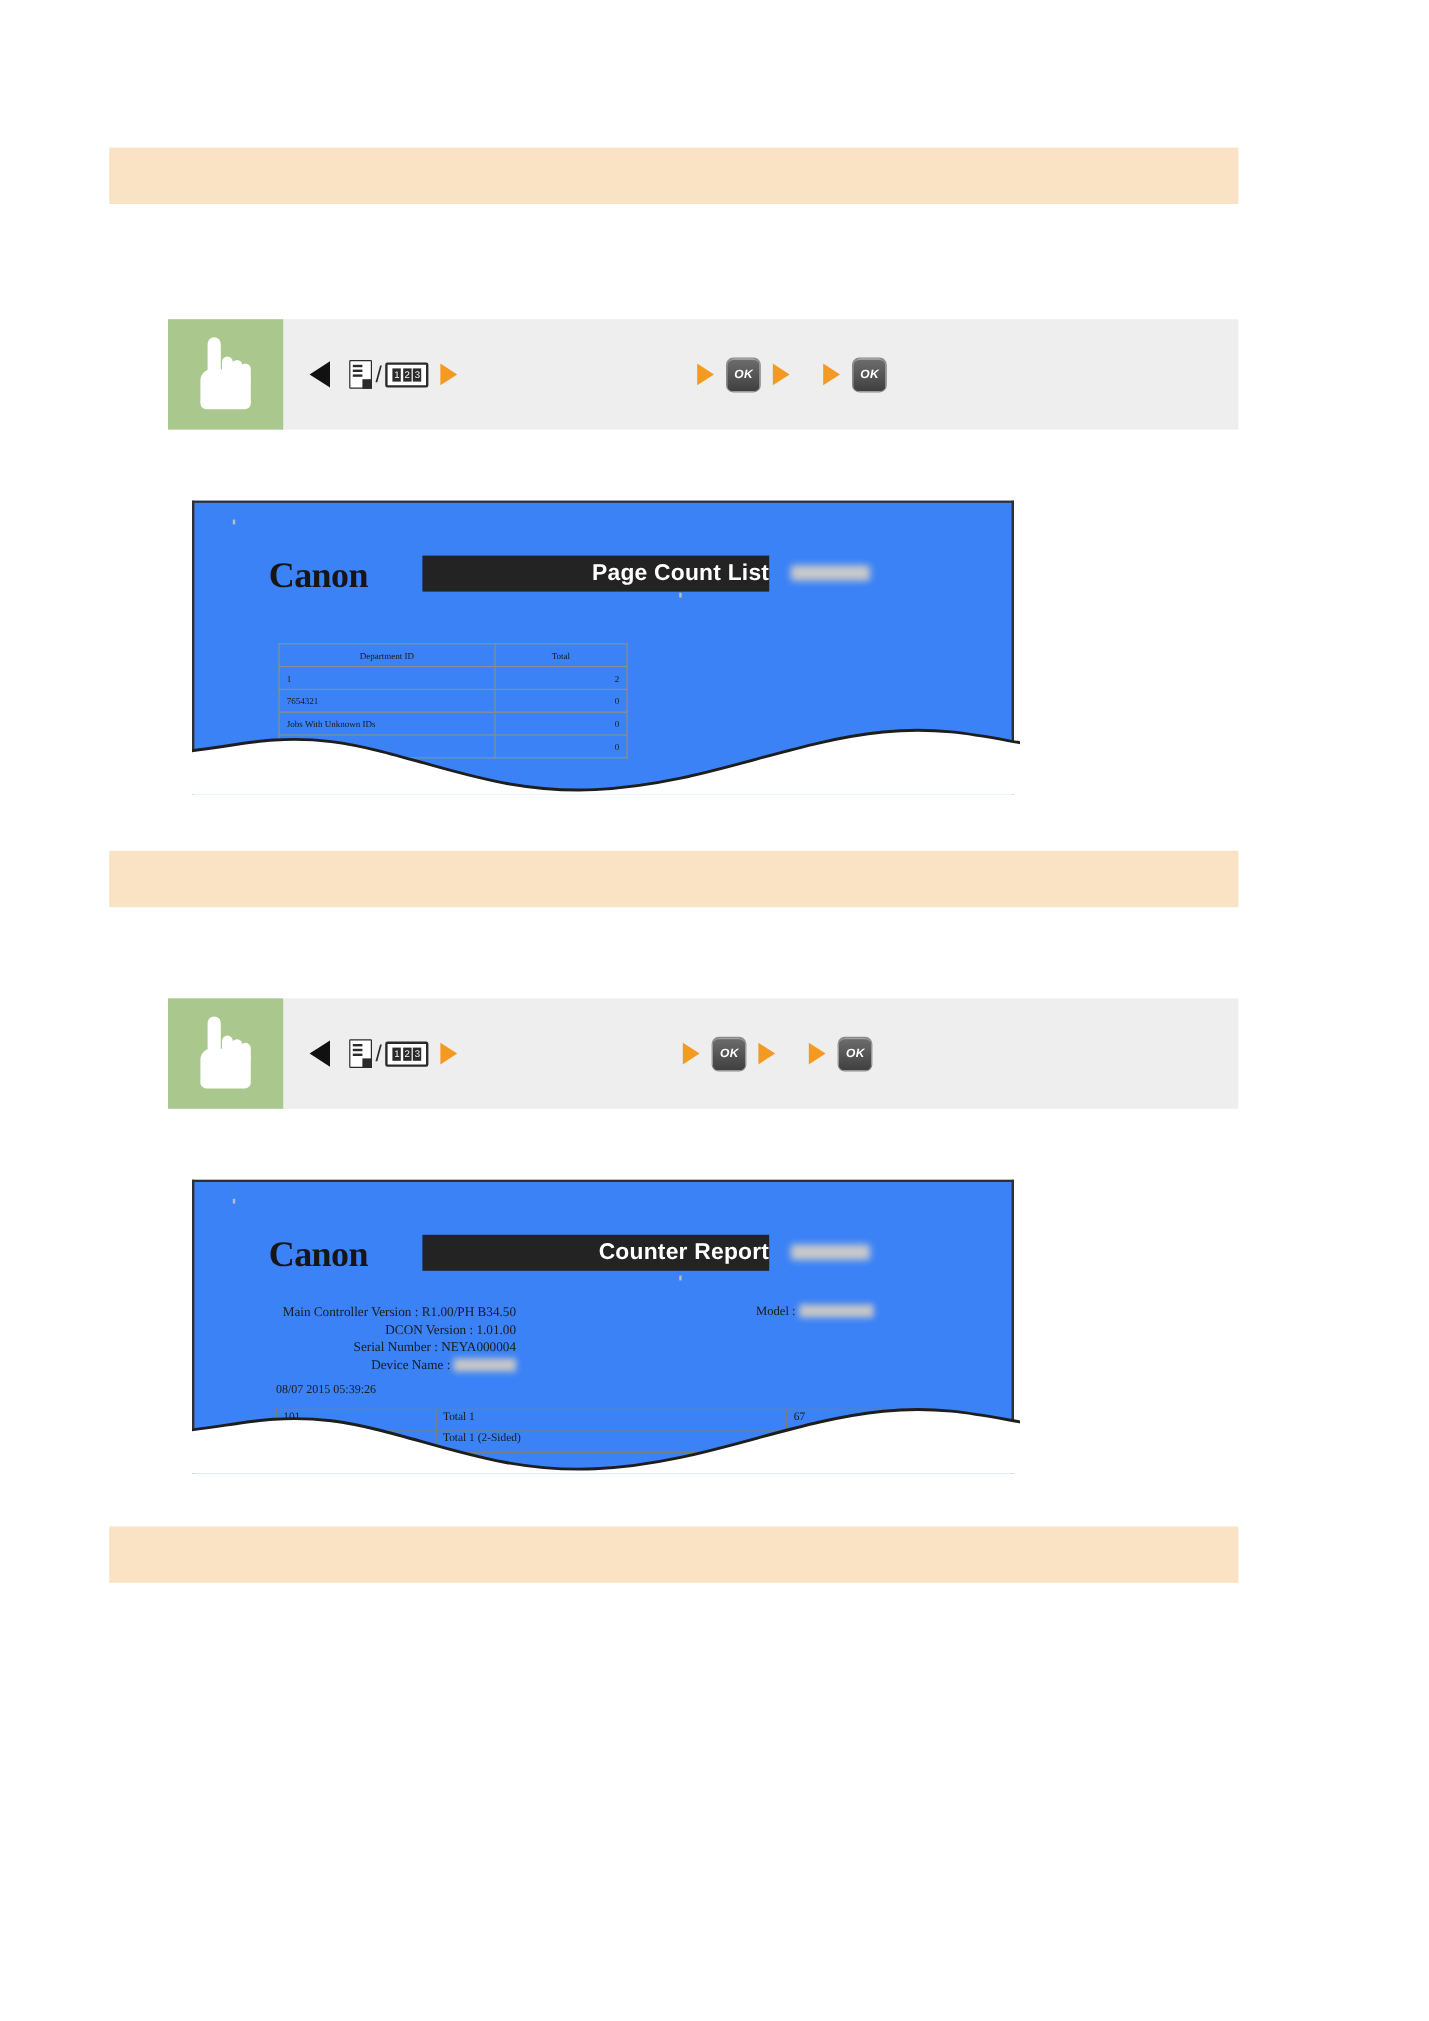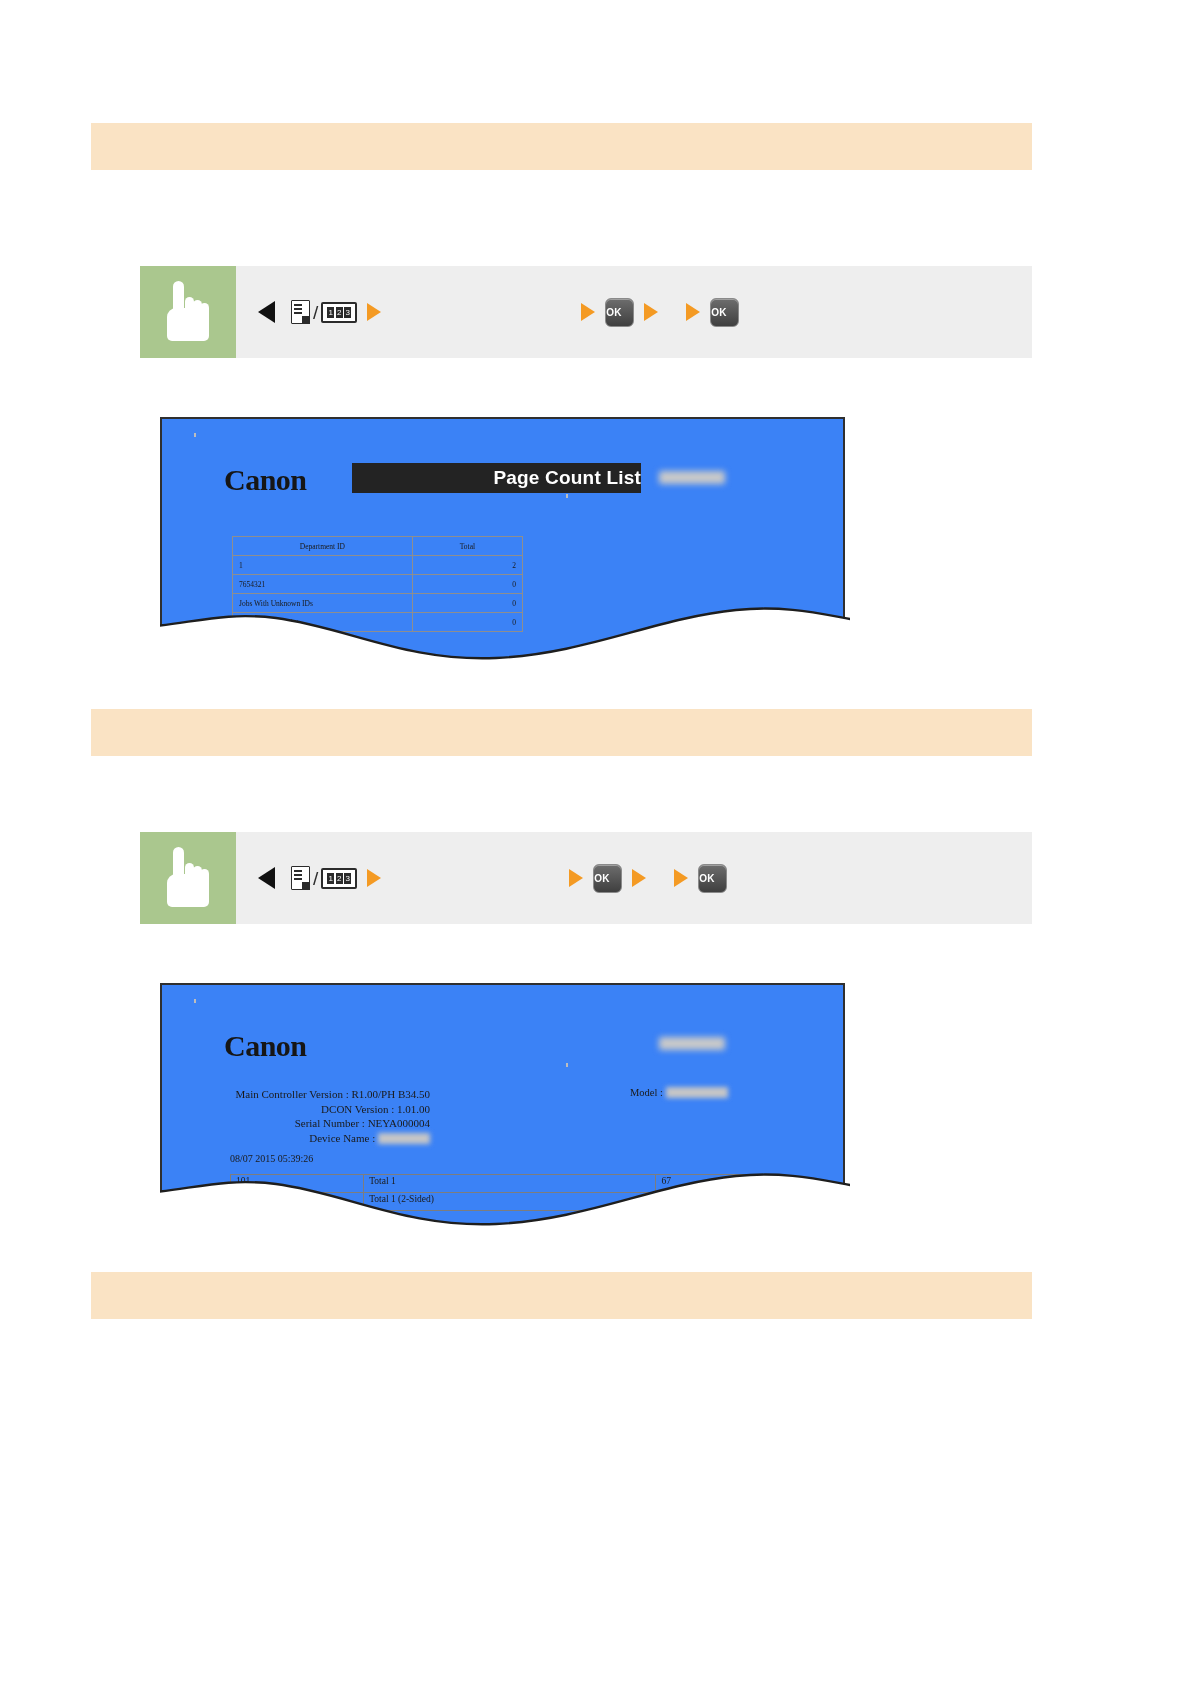--- a/index.html
+++ b/index.html
@@ -179,21 +179,23 @@
   
   .ok-key {
     width: 27px;
     height: 27px;
     border-radius: 6px;
     background: linear-gradient(#6d6d6d, #3f3f3f);
     border: 1.5px solid #8a8a8a;
     box-shadow: inset 0 1px 0 rgba(255,255,255,.35);
     display: flex;
     align-items: center;
+    justify-content: center;
     flex: 0 0 auto;
+    font-style: italic;
   }
   .ok-key span {
     color: #ffffff;
     font-size: 10px;
     font-weight: bold;
     letter-spacing: .3px;
   }
 
   .step-gap-sm { width: 10px; flex: 0 0 auto; }
   .step-gap-md { width: 16px; flex: 0 0 auto; }
@@ -525,20 +527,23 @@
 </div>
 
 <div class="report" id="report-2">
   <div class="page-sheet">
 
     <span class="scan-speck" style="left:32px; top:14px;"></span>
     <span class="scan-speck" style="left:404px; top:78px;"></span>
 
     <div class="canon-logo">Canon</div>
 
+    <div class="title-banner">
+      <span>Counter Report</span>
+    </div>
 
     <div class="blur-box" id="model-blur-2"></div>
 
     <div class="info-block">
       <div>
         <span>Main Controller Version :</span>
         <span>R1.00/PH  B34.50</span>
       </div>
       <div>
         <span>DCON Version :</span>

